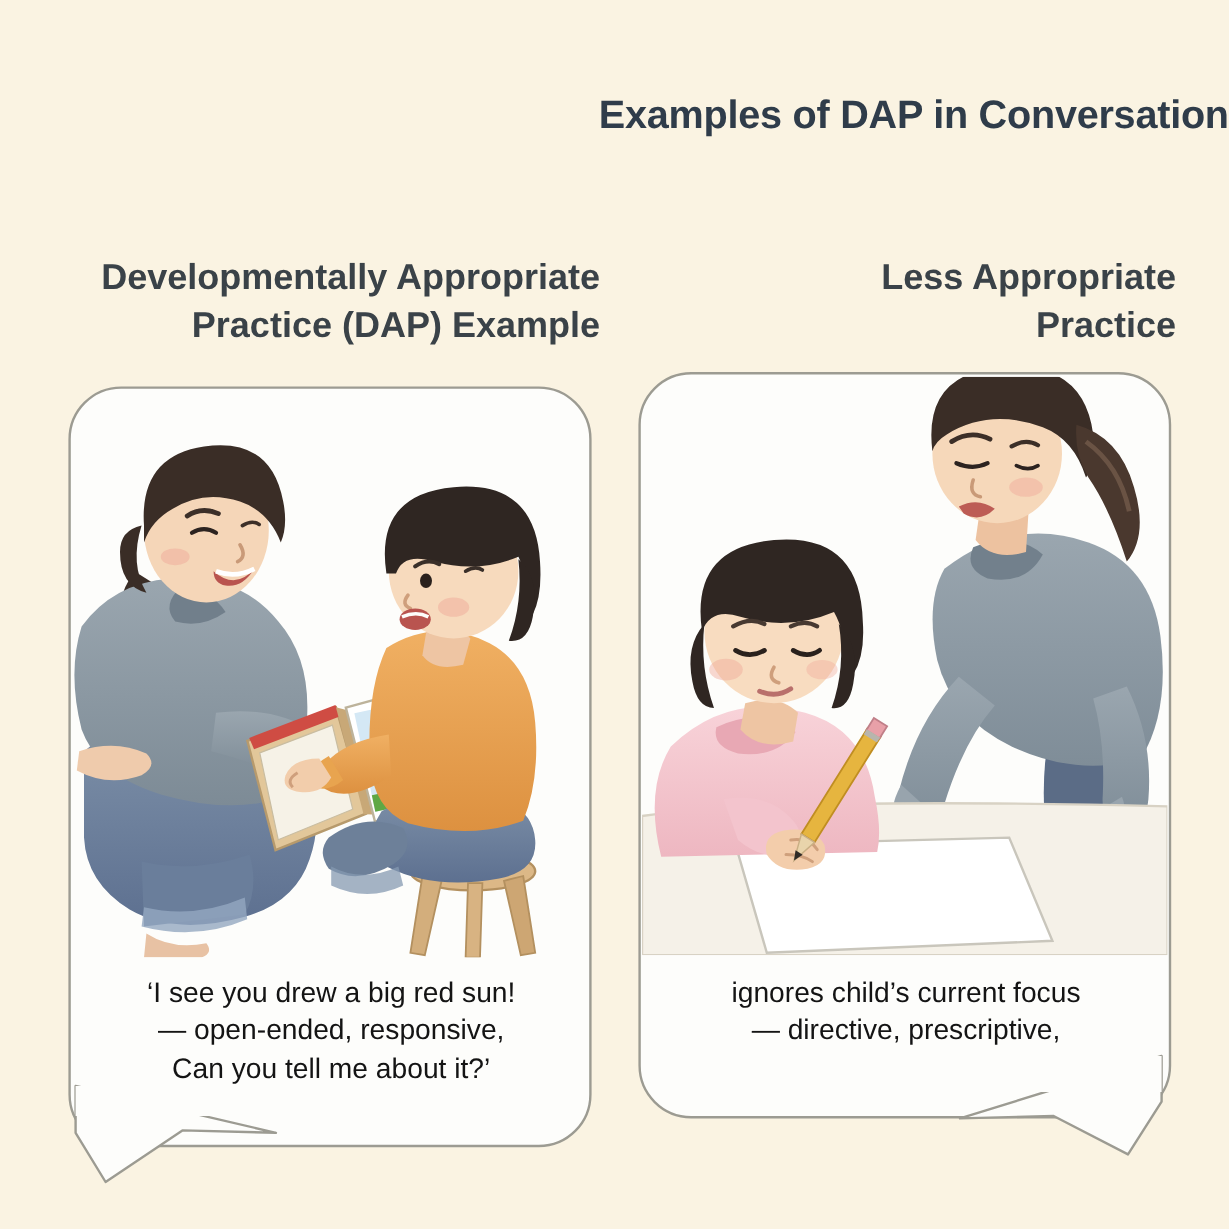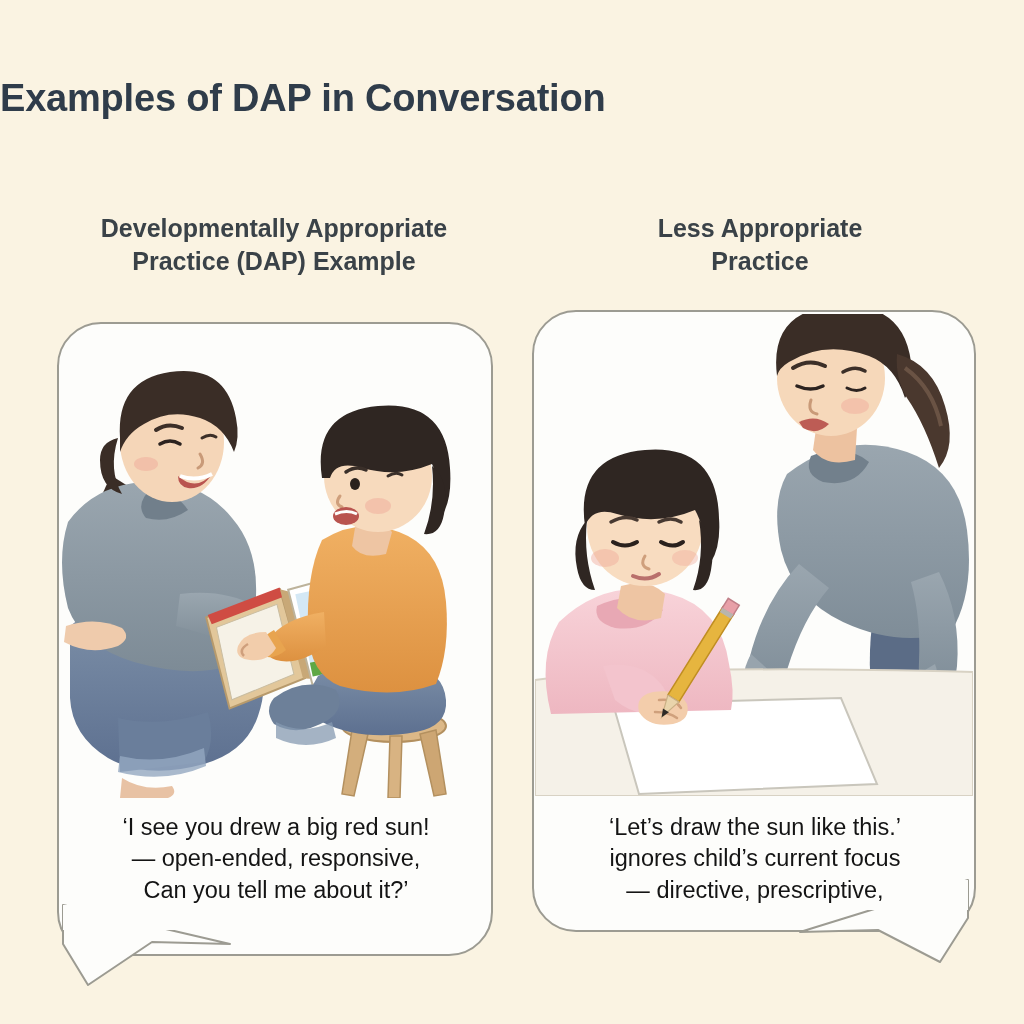--- a/index.html
+++ b/index.html
@@ -22,36 +22,36 @@
     height: 1024px;
     background: #faf3e2;
   }
 
   
   .title {
     position: absolute;
     top: 78px;
     left: 0;
     width: 1024px;
-    text-align: left;
-    font-size: 38px;
+    text-align: right;
+    font-size: 33px;
     font-weight: bold;
     letter-spacing: -0.2px;
     color: #2f3c4a;
     line-height: 1.1;
   }
 
   
   .subhead {
     position: absolute;
-    font-size: 25px;
+    font-size: 30px;
     font-weight: bold;
     color: #3a4248;
     line-height: 1.32;
-    text-align: center;
+    text-align: right;
   }
   .subhead.left  { left: 48px;  top: 212px; width: 452px; }
   .subhead.right { left: 540px; top: 212px; width: 440px; }
 
   
   .bubble {
     position: absolute;
     background: #fdfdfb;
     border: 2px solid #9c9b92;
     box-sizing: border-box;
@@ -361,18 +361,17 @@
     </svg>
   </div>
 
   <div class="caption left">
     <div>‘I see you drew a big red sun!</div>
     <div>— open-ended, responsive,</div>
     <div>Can you tell me about it?’</div>
   </div>
 
   <div class="caption right">
-    <div>‘Let’s draw the sun like this.’</div>
     <div>ignores child’s current focus</div>
     <div>— directive, prescriptive,</div>
   </div>
 
 </div>
 
 </body></html>

